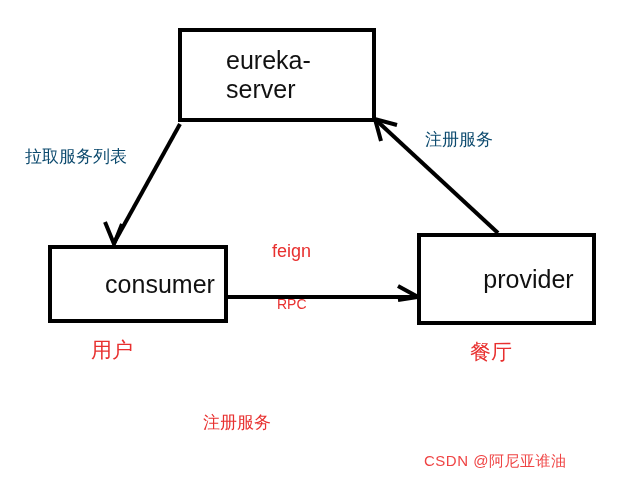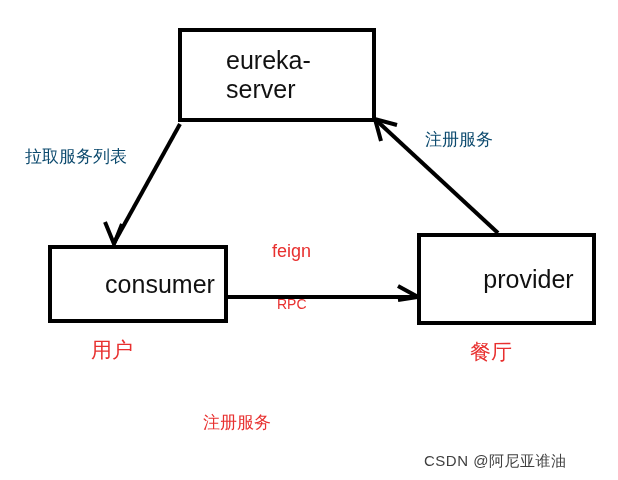--- a/index.html
+++ b/index.html
@@ -100,21 +100,21 @@
   #label-caption {
     left: 203px;
     top: 414px;
     font-size: 17px;
   }
   #watermark {
     position: absolute;
     left: 424px;
     top: 452px;
     font-size: 15px;
-    color: #404040;
+    color: #ef4444;
     white-space: nowrap;
     letter-spacing: 0.5px;
   }
 </style>
 </head>
 <body>
 
 <div id="canvas">
 
   <svg class="edge-layer" width="618" height="480" viewBox="0 0 618 480">

